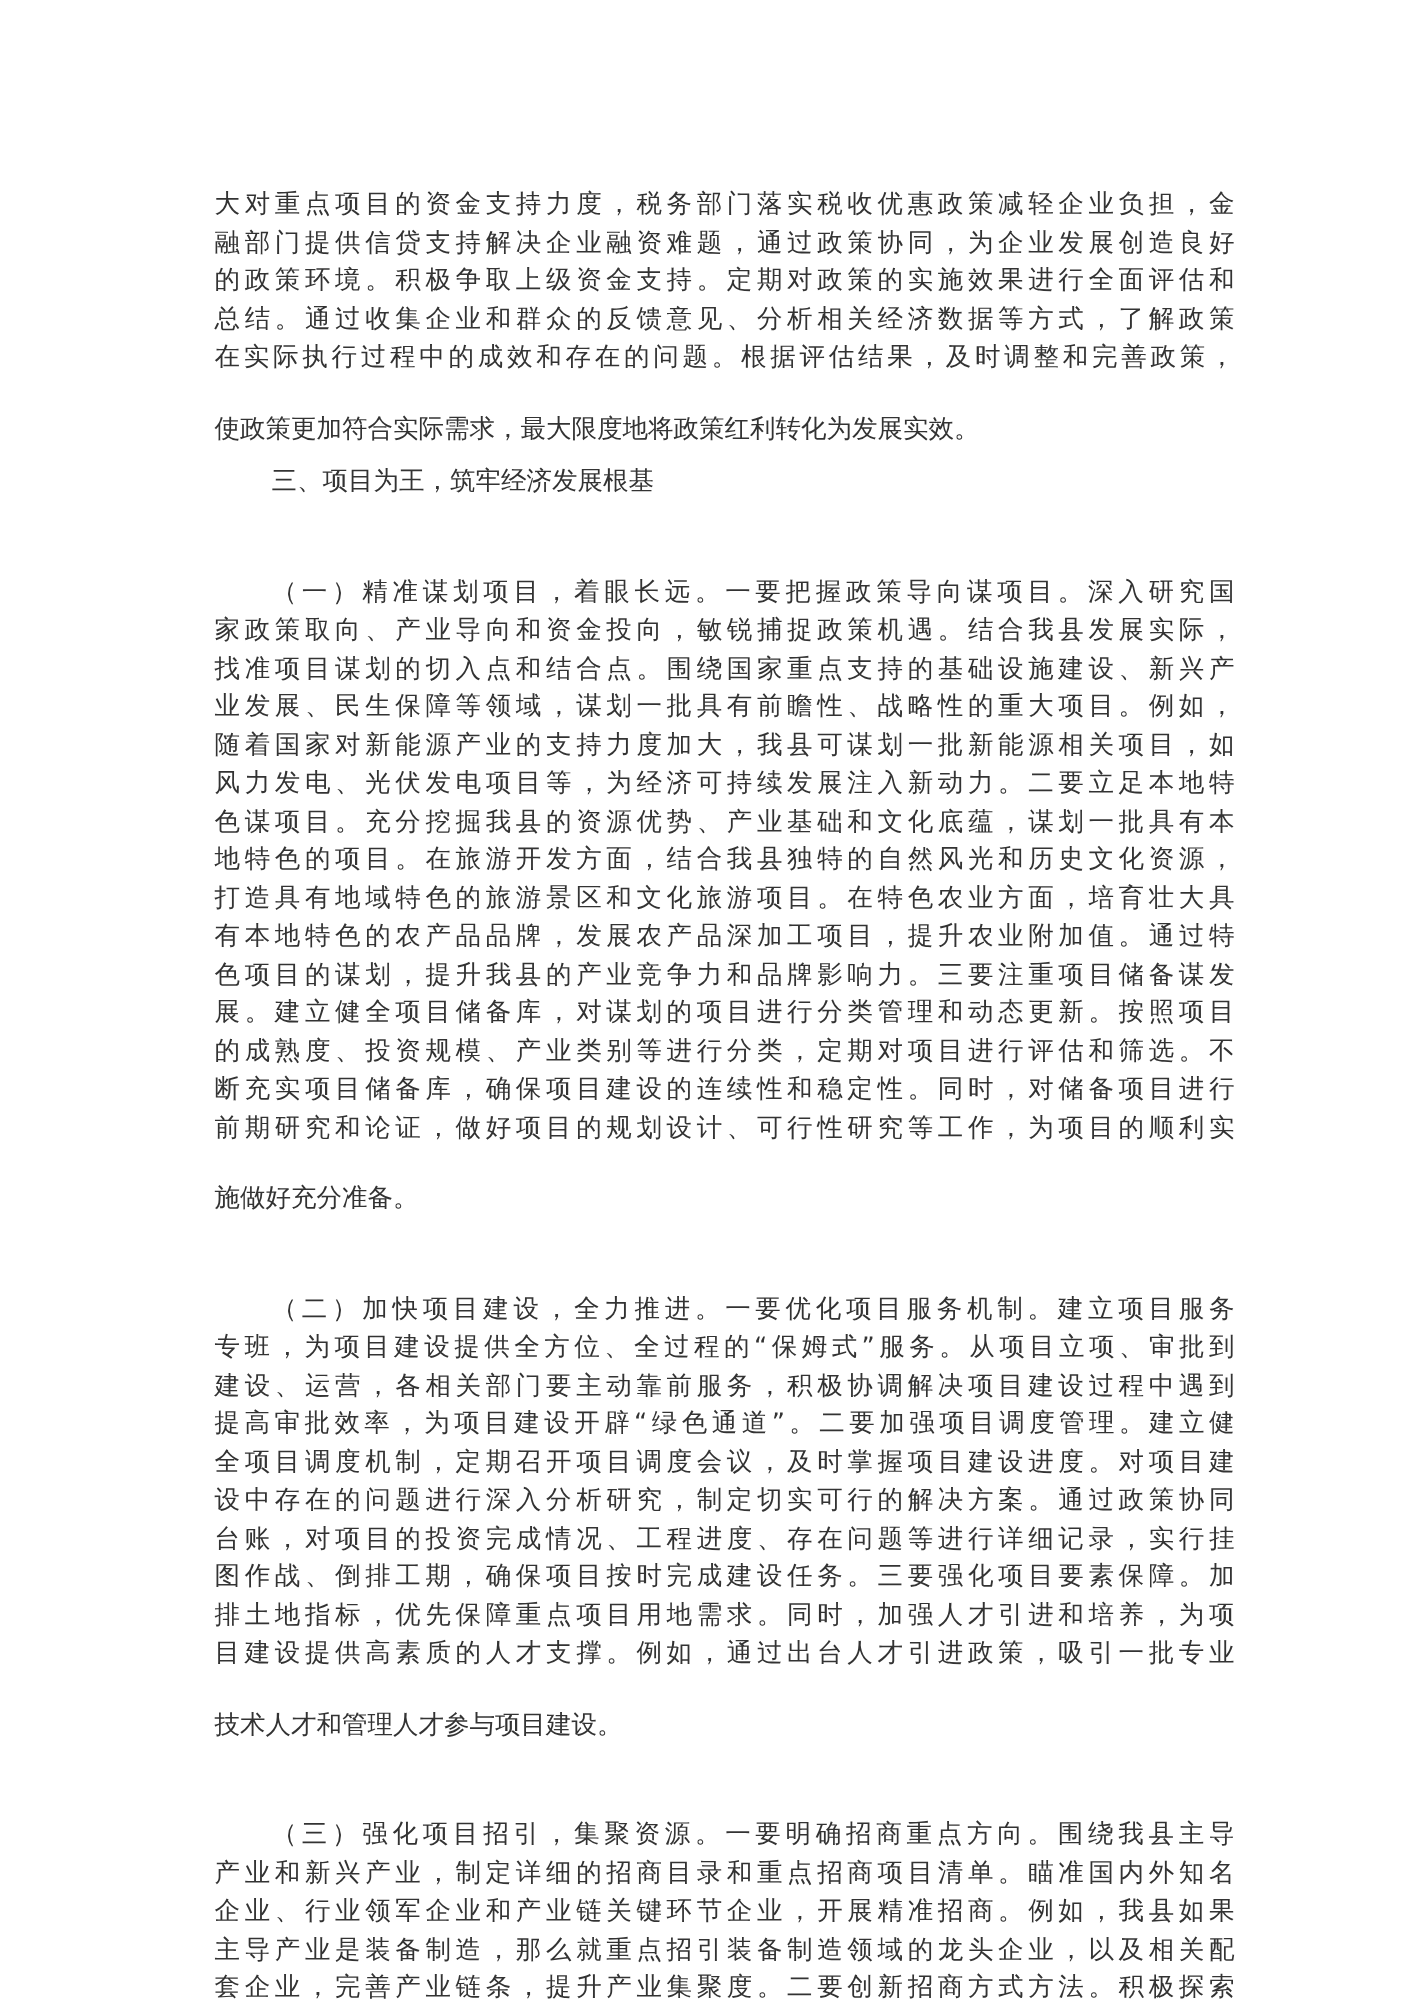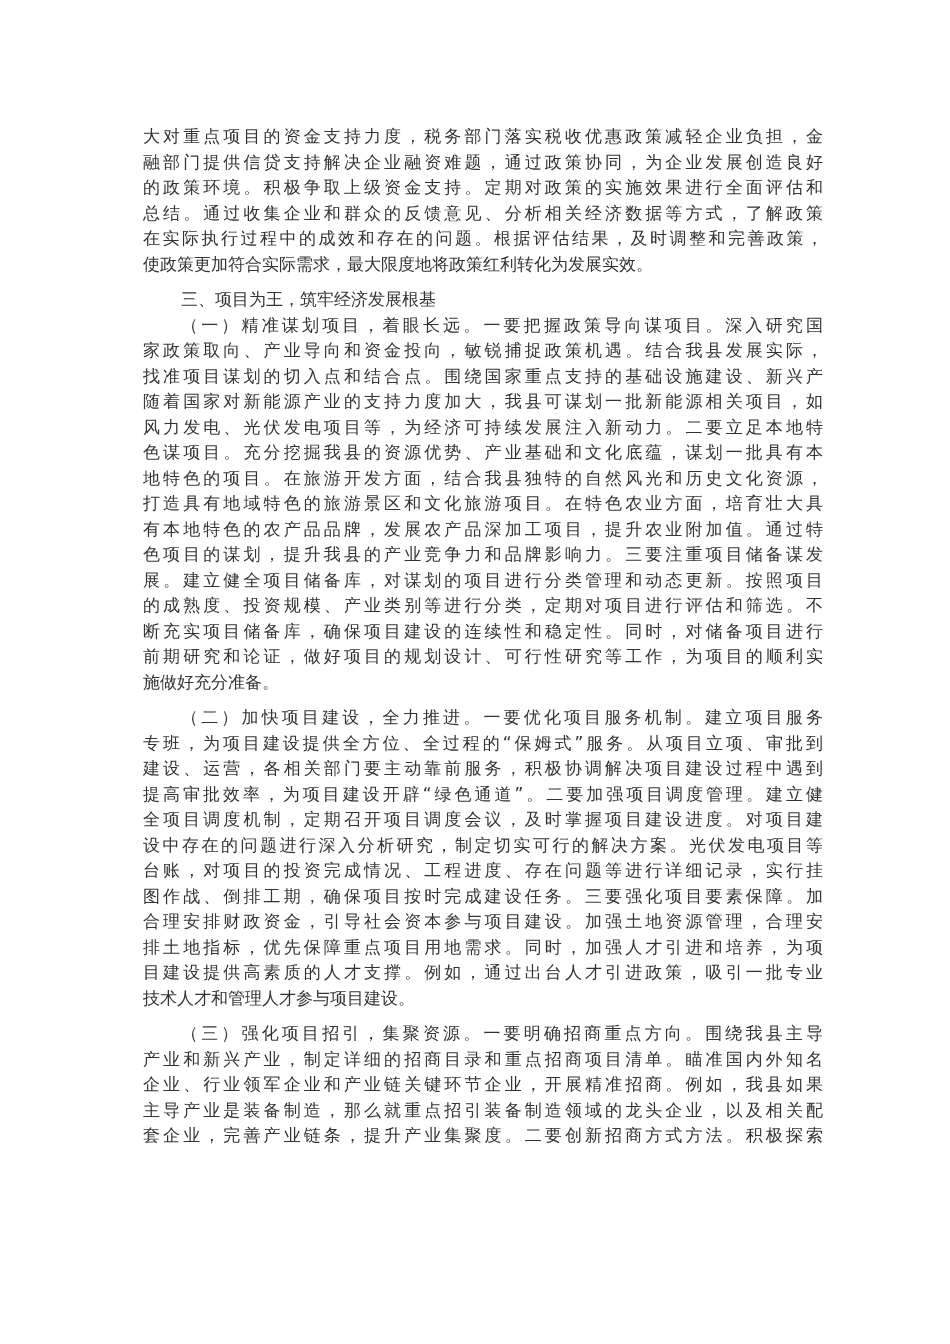--- a/index.html
+++ b/index.html
@@ -14,22 +14,22 @@
     font-size: 17px;
     line-height: 25.5px;
   }
   .line {
     display: block;
     white-space: nowrap;
     height: 25.5px;
     text-align: justify;
     text-align-last: justify;
   }
-  .line.last { text-align-last: left; }
-  .indent { padding-left: 38px; }
+  .line.last { text-align-last: left; margin-top: 22px; }
+  .indent { padding-left: 38px; margin-top: 48px; }
   .para { margin-bottom: 10px; }
   .heading { text-align-last: left; padding-left: 38px; margin-bottom: 0; }
 </style>
 </head>
 <body>
 
 <div class="page">
 
   <div class="para">
     <span class="line">大对重点项目的资金支持力度，税务部门落实税收优惠政策减轻企业负担，金</span>
@@ -39,44 +39,44 @@
     <span class="line">在实际执行过程中的成效和存在的问题。根据评估结果，及时调整和完善政策，</span>
     <span class="line last">使政策更加符合实际需求，最大限度地将政策红利转化为发展实效。</span>
   </div>
 
   <div class="line heading">三、项目为王，筑牢经济发展根基</div>
 
   <div class="para">
     <span class="line indent">（一）精准谋划项目，着眼长远。一要把握政策导向谋项目。深入研究国</span>
     <span class="line">家政策取向、产业导向和资金投向，敏锐捕捉政策机遇。结合我县发展实际，</span>
     <span class="line">找准项目谋划的切入点和结合点。围绕国家重点支持的基础设施建设、新兴产</span>
+    <span class="line">业发展、民生保障等领域，谋划一批具有前瞻性、战略性的重大项目。例如，</span>
     <span class="line">随着国家对新能源产业的支持力度加大，我县可谋划一批新能源相关项目，如</span>
     <span class="line">风力发电、光伏发电项目等，为经济可持续发展注入新动力。二要立足本地特</span>
     <span class="line">色谋项目。充分挖掘我县的资源优势、产业基础和文化底蕴，谋划一批具有本</span>
     <span class="line">地特色的项目。在旅游开发方面，结合我县独特的自然风光和历史文化资源，</span>
     <span class="line">打造具有地域特色的旅游景区和文化旅游项目。在特色农业方面，培育壮大具</span>
     <span class="line">有本地特色的农产品品牌，发展农产品深加工项目，提升农业附加值。通过特</span>
     <span class="line">色项目的谋划，提升我县的产业竞争力和品牌影响力。三要注重项目储备谋发</span>
     <span class="line">展。建立健全项目储备库，对谋划的项目进行分类管理和动态更新。按照项目</span>
     <span class="line">的成熟度、投资规模、产业类别等进行分类，定期对项目进行评估和筛选。不</span>
     <span class="line">断充实项目储备库，确保项目建设的连续性和稳定性。同时，对储备项目进行</span>
     <span class="line">前期研究和论证，做好项目的规划设计、可行性研究等工作，为项目的顺利实</span>
     <span class="line last">施做好充分准备。</span>
   </div>
 
   <div class="para">
     <span class="line indent">（二）加快项目建设，全力推进。一要优化项目服务机制。建立项目服务</span>
     <span class="line">专班，为项目建设提供全方位、全过程的“保姆式”服务。从项目立项、审批到</span>
     <span class="line">建设、运营，各相关部门要主动靠前服务，积极协调解决项目建设过程中遇到</span>
     <span class="line">提高审批效率，为项目建设开辟“绿色通道”。二要加强项目调度管理。建立健</span>
     <span class="line">全项目调度机制，定期召开项目调度会议，及时掌握项目建设进度。对项目建</span>
-    <span class="line">设中存在的问题进行深入分析研究，制定切实可行的解决方案。光伏发电项目等</span>
+    <span class="line">设中存在的问题进行深入分析研究，制定切实可行的解决方案。通过政策协同</span>
     <span class="line">台账，对项目的投资完成情况、工程进度、存在问题等进行详细记录，实行挂</span>
     <span class="line">图作战、倒排工期，确保项目按时完成建设任务。三要强化项目要素保障。加</span>
-    <span class="line">合理安排财政资金，引导社会资本参与项目建设。加强土地资源管理，合理安</span>
     <span class="line">排土地指标，优先保障重点项目用地需求。同时，加强人才引进和培养，为项</span>
     <span class="line">目建设提供高素质的人才支撑。例如，通过出台人才引进政策，吸引一批专业</span>
     <span class="line last">技术人才和管理人才参与项目建设。</span>
   </div>
 
   <div class="para">
     <span class="line indent">（三）强化项目招引，集聚资源。一要明确招商重点方向。围绕我县主导</span>
     <span class="line">产业和新兴产业，制定详细的招商目录和重点招商项目清单。瞄准国内外知名</span>
     <span class="line">企业、行业领军企业和产业链关键环节企业，开展精准招商。例如，我县如果</span>
     <span class="line">主导产业是装备制造，那么就重点招引装备制造领域的龙头企业，以及相关配</span>

